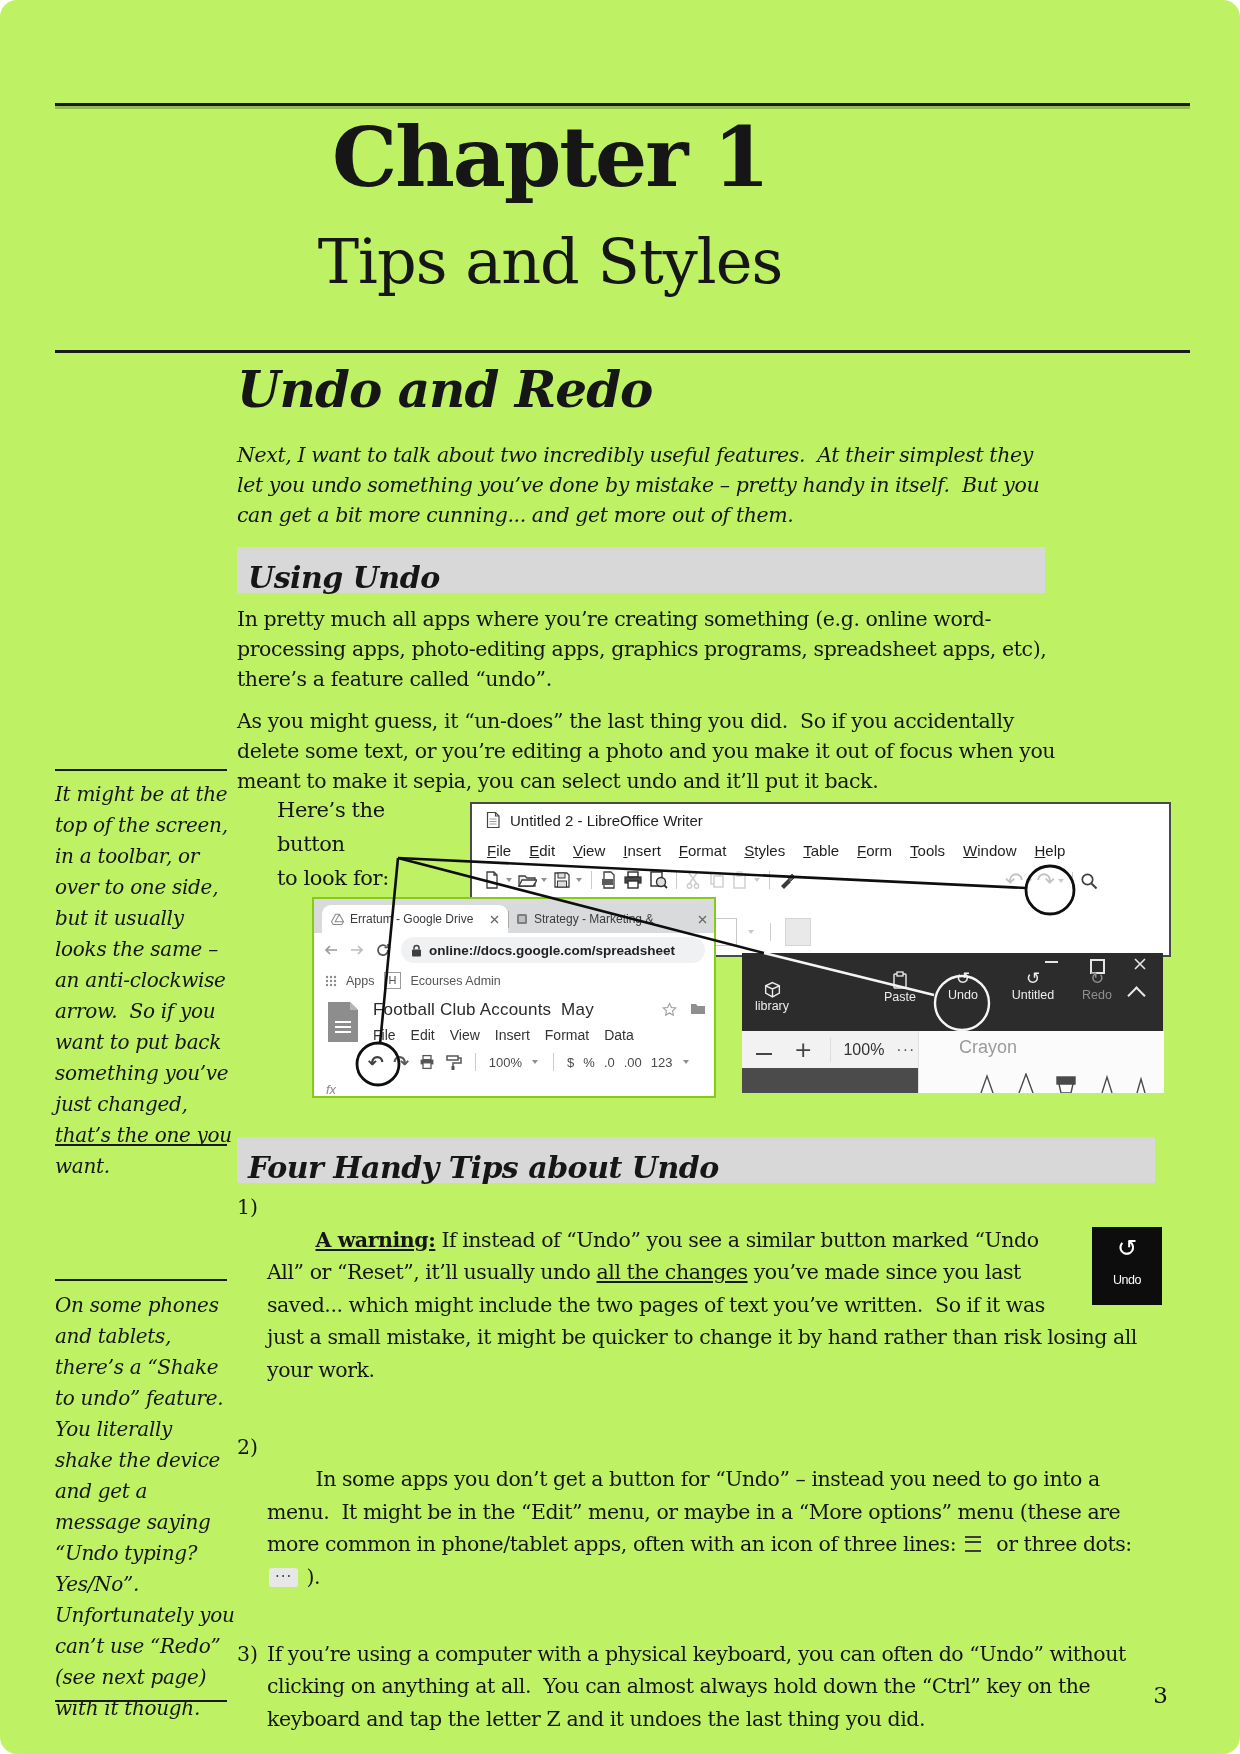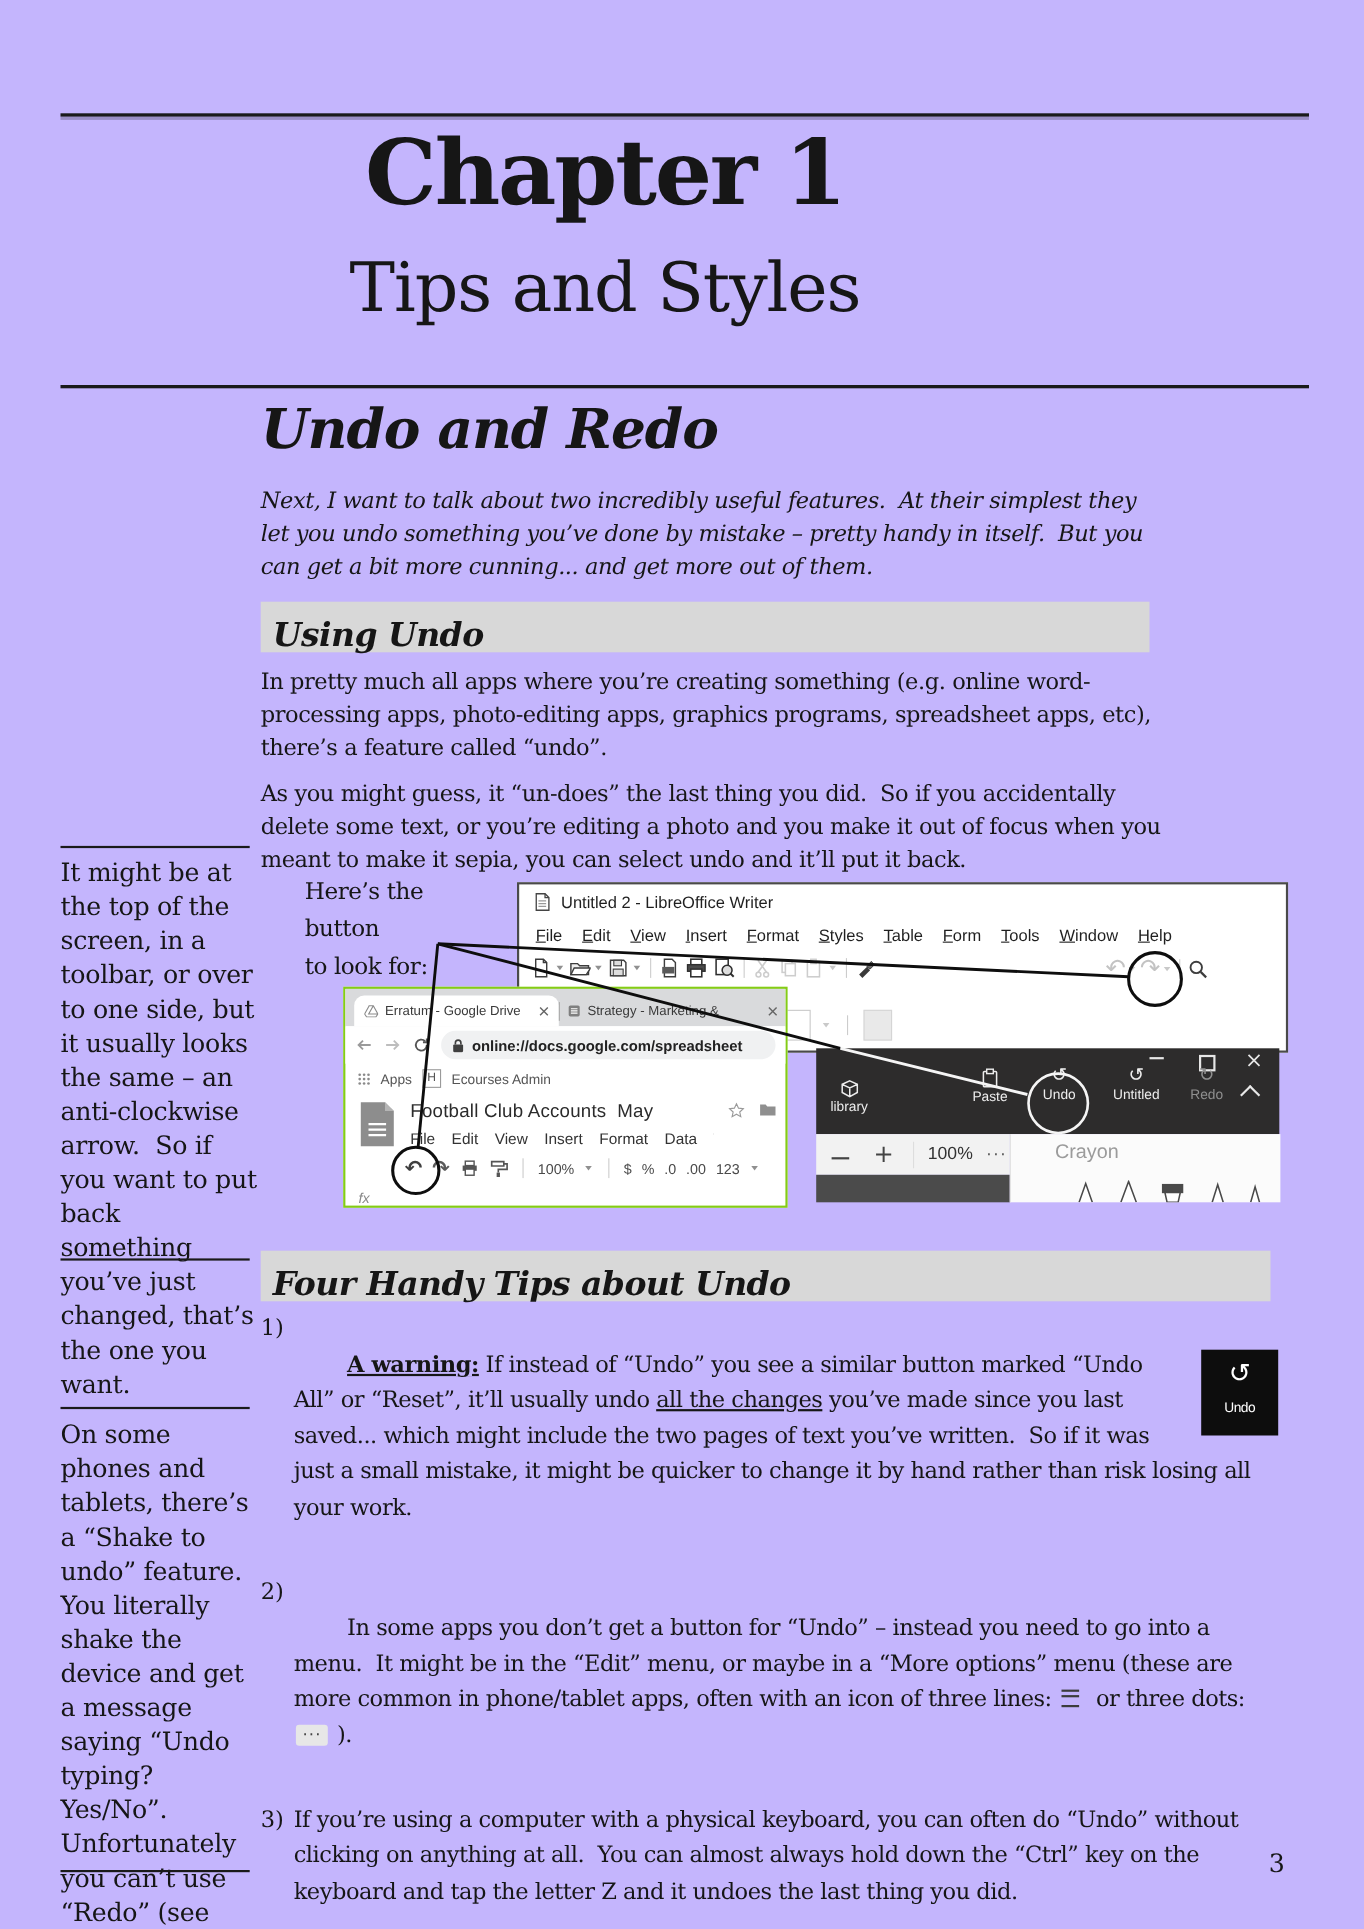--- a/index.html
+++ b/index.html
@@ -1,30 +1,30 @@
 <!DOCTYPE html>
 <html><head>
 <meta charset="utf-8">
 <style>
   html,body{margin:0;padding:0;background:#ffffff;}
-  .page{position:relative;width:1240px;height:1754px;background:#c4b5fd;overflow:hidden;
-        font-family:"DejaVu Serif",serif;color:#161616;}
+  .page{position:relative;width:1240px;height:1754px;background:#bef264;overflow:hidden;
+        font-family:"DejaVu Serif",serif;color:#161616;border-radius:17px;}
   .abs{position:absolute;}
 
   
   .rule{background:#1a1a1a;}
   .rule.shadow{box-shadow:0 3px 0 rgba(0,0,0,0.22);}
   .chapter-num{font-weight:bold;font-size:82px;line-height:1.1;text-align:center;letter-spacing:-2px;}
   .chapter-sub{font-size:62px;line-height:1.1;text-align:center;letter-spacing:-1px;}
   .h1{font-style:italic;font-weight:bold;font-size:50px;letter-spacing:-1px;}
   .band{background:#d8d8d8;display:flex;align-items:center;}
   .band .bl{font-style:italic;font-weight:bold;font-size:30px;padding-left:11px;letter-spacing:-0.5px;margin-top:14px;}
   .bt{font-size:20.5px;line-height:30px;letter-spacing:-0.4px;white-space:pre-wrap;}
   .it{font-style:italic;}
-  .note{font-size:23px;line-height:31px;letter-spacing:-0.3px;white-space:pre-wrap;}
+  .note{font-style:italic;font-size:20px;line-height:31px;letter-spacing:-0.3px;white-space:pre-wrap;}
   .callout{font-size:21px;line-height:34px;letter-spacing:-0.4px;}
   .tips-list{width:925px;}
   .tip{display:flex;margin-bottom:12px;}
   .tip .n{flex:none;width:30px;font-size:20.5px;line-height:32.5px;}
   .tip .b{font-size:20.5px;line-height:32.5px;letter-spacing:-0.45px;white-space:pre-wrap;}
   .lead{font-weight:bold;text-decoration:underline;}
   .u{text-decoration:underline;}
   .pagenum{font-size:23px;text-align:right;}
 
   

